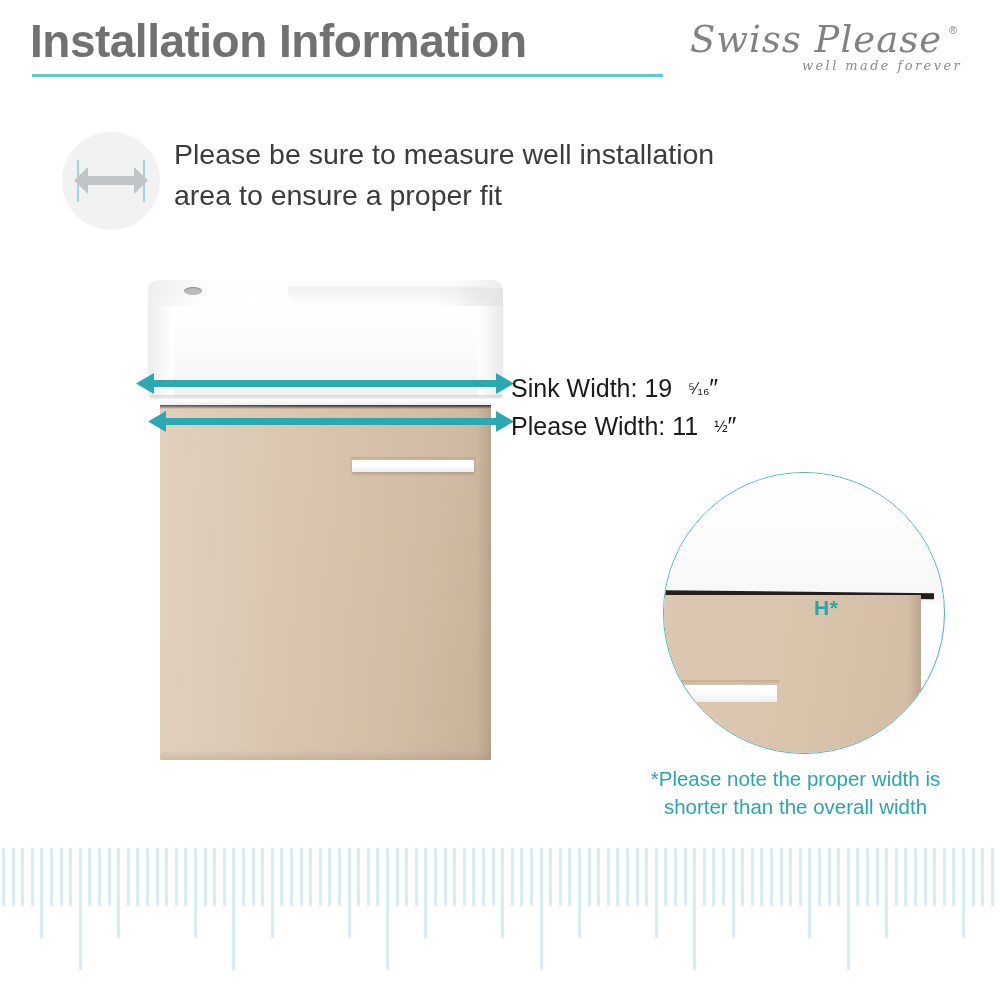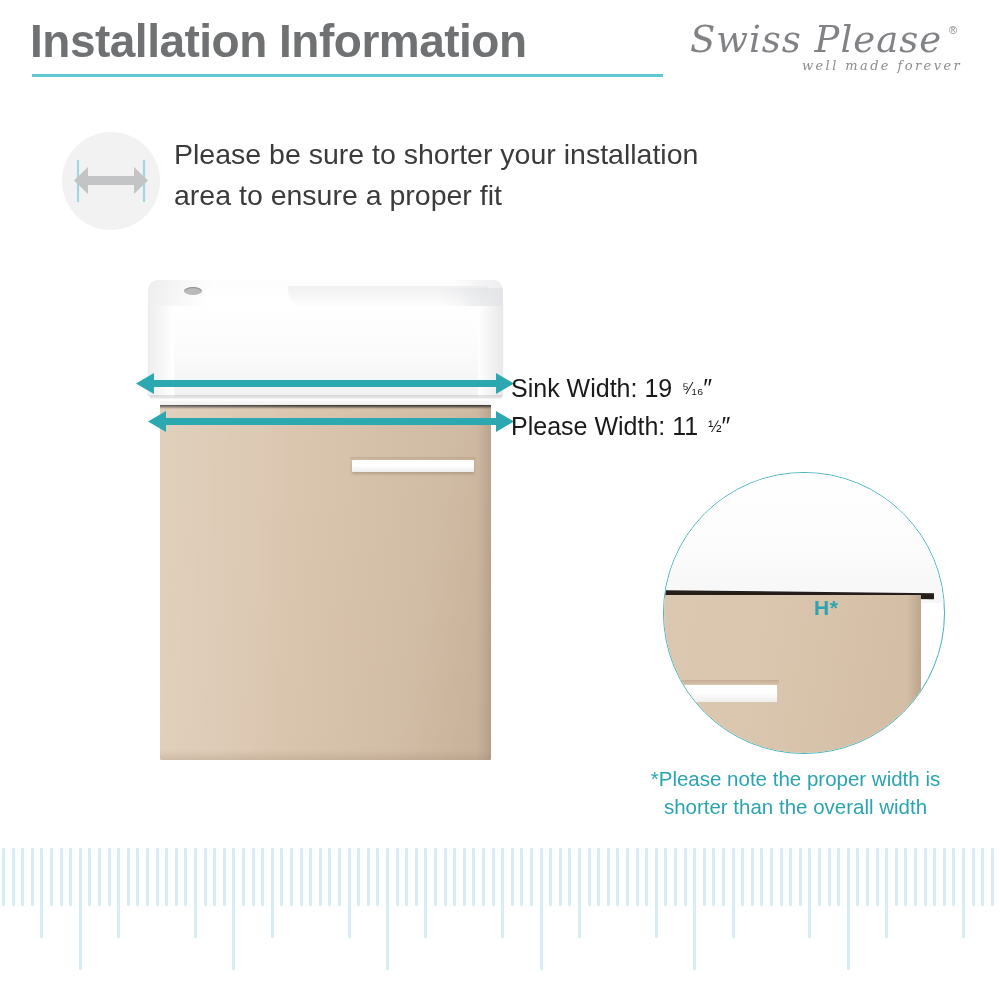--- a/index.html
+++ b/index.html
@@ -291,21 +291,21 @@
     font-size: 25px;
     line-height: 35px;
     color: #1a1a1a;
     white-space: nowrap;
   }
   .frac {
     display: inline-block;
     font-size: 16px;
     position: relative;
     top: -3px;
-    margin-left: 10px;
+    margin-left: 16px;
   }
 
   
   #detail-inset {
     position: absolute;
     left: 663px;
     top: 472px;
     width: 280px;
     height: 280px;
     border-radius: 50%;
@@ -428,21 +428,21 @@
     <svg width="98" height="98" viewBox="0 0 98 98">
       <line x1="16" y1="28" x2="16" y2="70" stroke="#9fd8e2" stroke-width="2.2"></line>
       <line x1="82" y1="28" x2="82" y2="70" stroke="#9fd8e2" stroke-width="2.2"></line>
       <g fill="#c2c4c6">
         <rect x="26" y="44" width="46" height="9"></rect>
         <polygon points="26,35 12,48.5 26,62"></polygon>
         <polygon points="72,35 86,48.5 72,62"></polygon>
       </g>
     </svg>
   </div>
-  <div id="measure-text">Please be sure to shorter your installation area to ensure a proper fit</div>
+  <div id="measure-text">Please be sure to measure well installation area to ensure a proper fit</div>
 </div>
 
 <div id="vanity">
 
   <div class="sink-body"></div>
   <div class="sink-left-face"></div>
   <div class="sink-right-face"></div>
   <div class="sink-top">
     <div class="sink-top-bevel"></div>
     <div class="sink-basin-shadow"></div>

